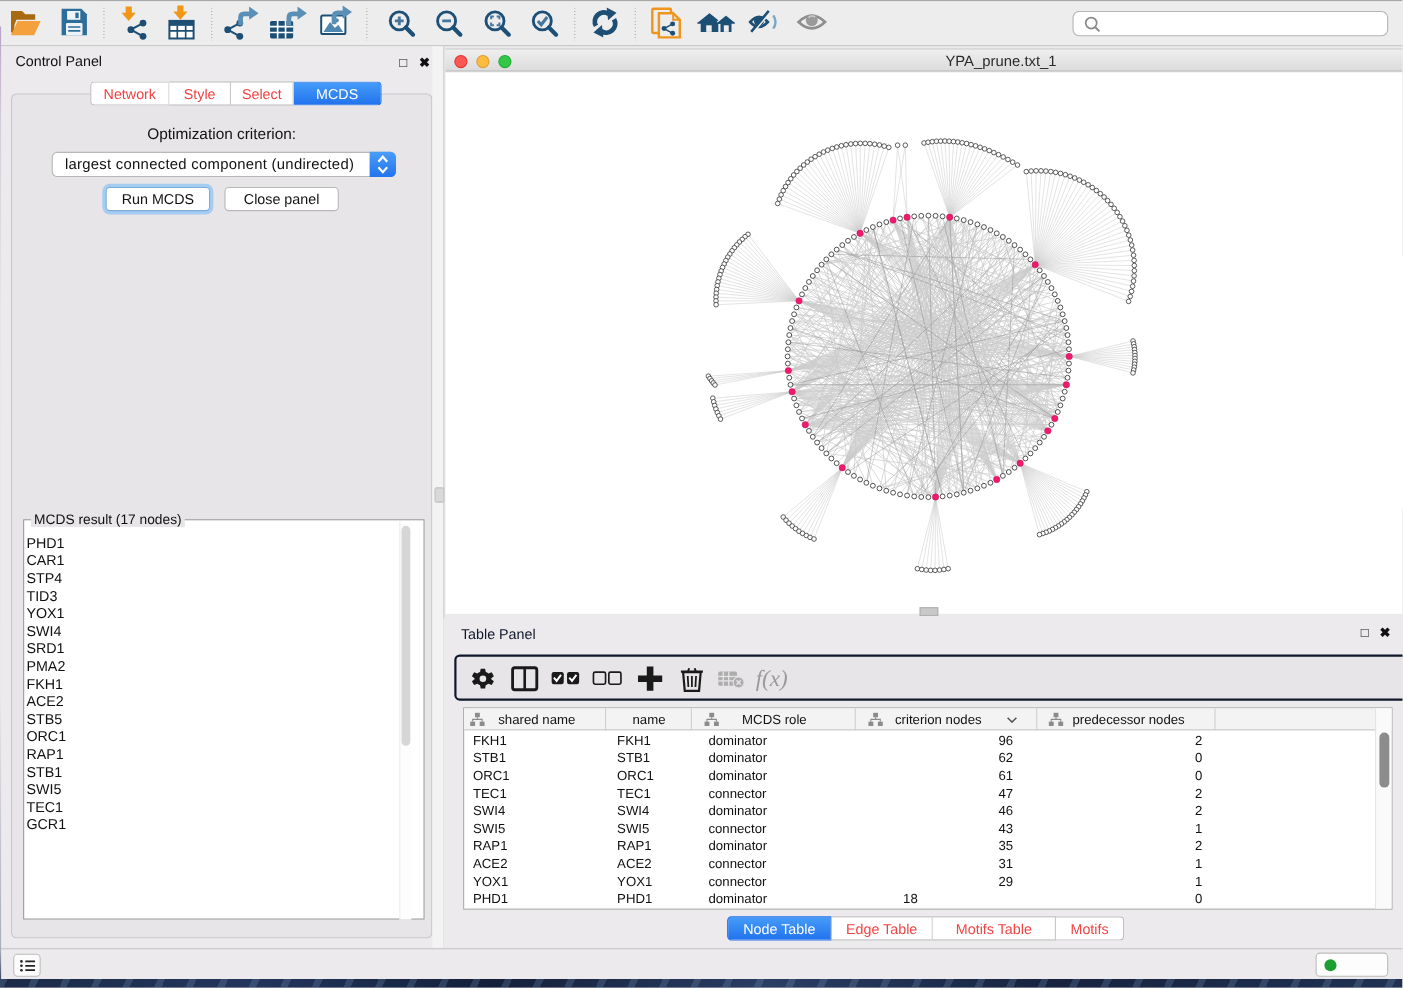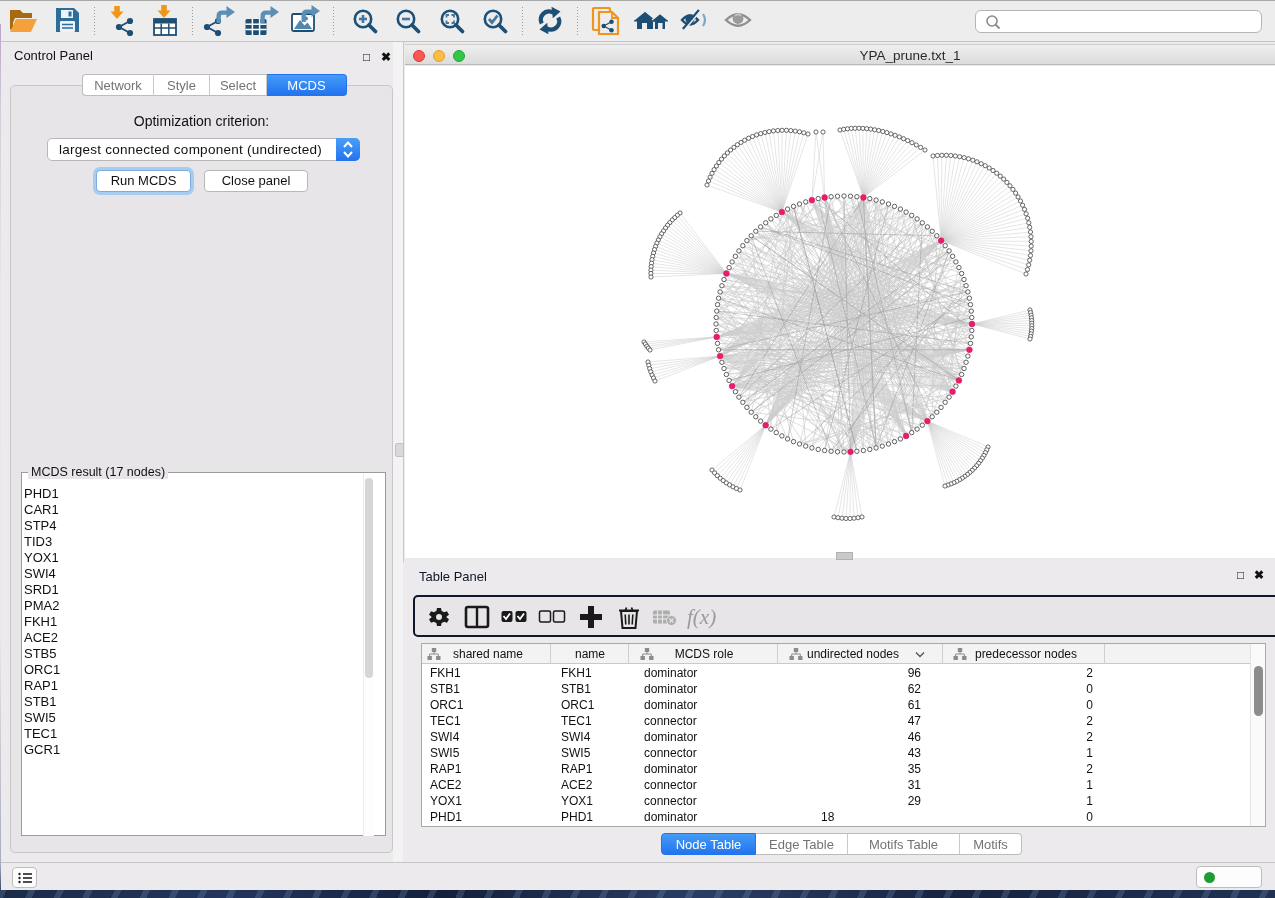--- a/index.html
+++ b/index.html
@@ -18,21 +18,21 @@
   background-image:linear-gradient(180deg,#9a9a9a 33%, rgba(0,0,0,0) 0%);
   background-size:1px 3px; }
 #searchbox { position:absolute; left:975px; top:9px; width:287px; height:23px; background:#ffffff;
   border:1px solid #b4b4b4; border-radius:6px; }
 
 #cp { position:absolute; left:2px; top:42px; width:391px; height:820px; background:#eceaec; }
 #cp-title { position:absolute; left:12px; top:6px; font-size:13px; color:#111; }
 .wbtn { position:absolute; top:8px; font-size:12px; color:#111; }
 #cp-tabs { position:absolute; left:80px; top:32px; height:22px; display:flex; z-index:5; }
 .seg { height:22px; background:#ffffff; border-top:1px solid #bcbcbc; border-bottom:1px solid #bcbcbc;
-  border-right:1px solid #c8c8c8; font-size:13px; color:#737373; display:flex; align-items:center; justify-content:center; }
+  border-right:1px solid #c8c8c8; font-size:13px; color:#ef4444; display:flex; align-items:center; justify-content:center; }
 .seg.first { border-left:1px solid #bcbcbc; border-radius:4px 0 0 4px; }
 .seg.last { border-radius:0 4px 4px 0; border-right:1px solid #bcbcbc; }
 .seg.sel { background:linear-gradient(180deg,#459cf8 0%,#2273ee 100%); color:#fff; border-color:#2273ee; }
 #mcds-panel { position:absolute; left:8px; top:43px; width:383px; height:768px;
   background:#e7e5e7; border:1px solid #c9c7c9; border-radius:5px; }
 #opt-label { position:absolute; left:0; top:27px; width:100%; text-align:center; font-size:14px; color:#111; }
 #combo { position:absolute; left:36px; top:52px; width:313px; height:23px; background:#fff;
   border:1px solid #b8b8b8; border-radius:5px; font-size:13.5px; letter-spacing:0.25px; color:#111; }
 #combo .txt { position:absolute; left:0; right:26px; top:3px; text-align:center; }
 #combo .btn { position:absolute; right:-1px; top:-1px; width:24px; height:23px; border-radius:0 5px 5px 0;
@@ -1222,21 +1222,21 @@
             <path d="M 0 -2 L 0 0 M -4.3 2 L -4.3 0 L 4.3 0 L 4.3 2" stroke="#8b8b8b" stroke-width="1" fill="none"></path>
           </g>
         <use href="#treei" x="213" y="0"></use>
         <use href="#treei" x="362" y="0"></use>
         <use href="#treei" x="526" y="0"></use>
         <path d="M 494 8.5 L 498 12.5 L 502 8.5" fill="none" stroke="#555" stroke-width="1.4"></path>
       </svg>
       <div class="lbl" style="position:absolute;left:12px;width:108px;top:3px;text-align:center;">shared name</div>
       <div class="lbl" style="position:absolute;left:129px;width:78px;top:3px;text-align:center;">name</div>
       <div class="lbl" style="position:absolute;left:225px;width:114px;top:3px;text-align:center;">MCDS role</div>
-      <div class="lbl" style="position:absolute;left:374px;width:114px;top:3px;text-align:center;">undirected nodes</div>
+      <div class="lbl" style="position:absolute;left:374px;width:114px;top:3px;text-align:center;">criterion nodes</div>
       <div class="lbl" style="position:absolute;left:538px;width:132px;top:3px;text-align:center;">predecessor nodes</div>
     </div>
     <div class="rows" id="tbl-rows">
       <div class="row" style="top:0px;"><span style="position:absolute;left:8px;">FKH1</span><span style="position:absolute;left:139px;">FKH1</span><span style="position:absolute;left:222px;">dominator</span><span style="position:absolute;left:399px;width:100px;text-align:right;">96</span><span style="position:absolute;left:571px;width:100px;text-align:right;">2</span></div>
       <div class="row" style="top:16px;"><span style="position:absolute;left:8px;">STB1</span><span style="position:absolute;left:139px;">STB1</span><span style="position:absolute;left:222px;">dominator</span><span style="position:absolute;left:399px;width:100px;text-align:right;">62</span><span style="position:absolute;left:571px;width:100px;text-align:right;">0</span></div>
       <div class="row" style="top:32px;"><span style="position:absolute;left:8px;">ORC1</span><span style="position:absolute;left:139px;">ORC1</span><span style="position:absolute;left:222px;">dominator</span><span style="position:absolute;left:399px;width:100px;text-align:right;">61</span><span style="position:absolute;left:571px;width:100px;text-align:right;">0</span></div>
       <div class="row" style="top:48px;"><span style="position:absolute;left:8px;">TEC1</span><span style="position:absolute;left:139px;">TEC1</span><span style="position:absolute;left:222px;">connector</span><span style="position:absolute;left:399px;width:100px;text-align:right;">47</span><span style="position:absolute;left:571px;width:100px;text-align:right;">2</span></div>
       <div class="row" style="top:64px;"><span style="position:absolute;left:8px;">SWI4</span><span style="position:absolute;left:139px;">SWI4</span><span style="position:absolute;left:222px;">dominator</span><span style="position:absolute;left:399px;width:100px;text-align:right;">46</span><span style="position:absolute;left:571px;width:100px;text-align:right;">2</span></div>
       <div class="row" style="top:80px;"><span style="position:absolute;left:8px;">SWI5</span><span style="position:absolute;left:139px;">SWI5</span><span style="position:absolute;left:222px;">connector</span><span style="position:absolute;left:399px;width:100px;text-align:right;">43</span><span style="position:absolute;left:571px;width:100px;text-align:right;">1</span></div>
       <div class="row" style="top:96px;"><span style="position:absolute;left:8px;">RAP1</span><span style="position:absolute;left:139px;">RAP1</span><span style="position:absolute;left:222px;">dominator</span><span style="position:absolute;left:399px;width:100px;text-align:right;">35</span><span style="position:absolute;left:571px;width:100px;text-align:right;">2</span></div>

